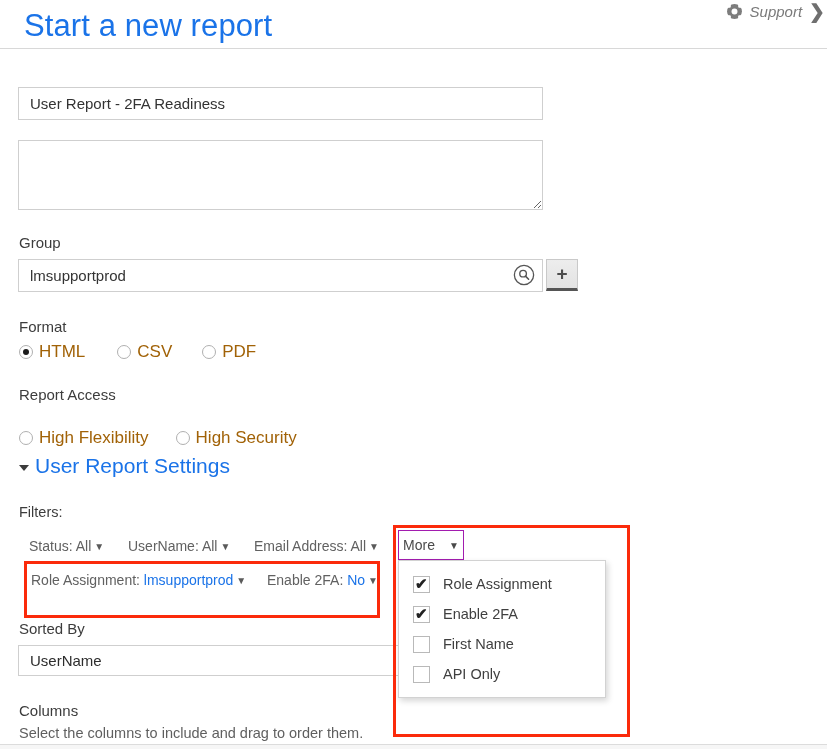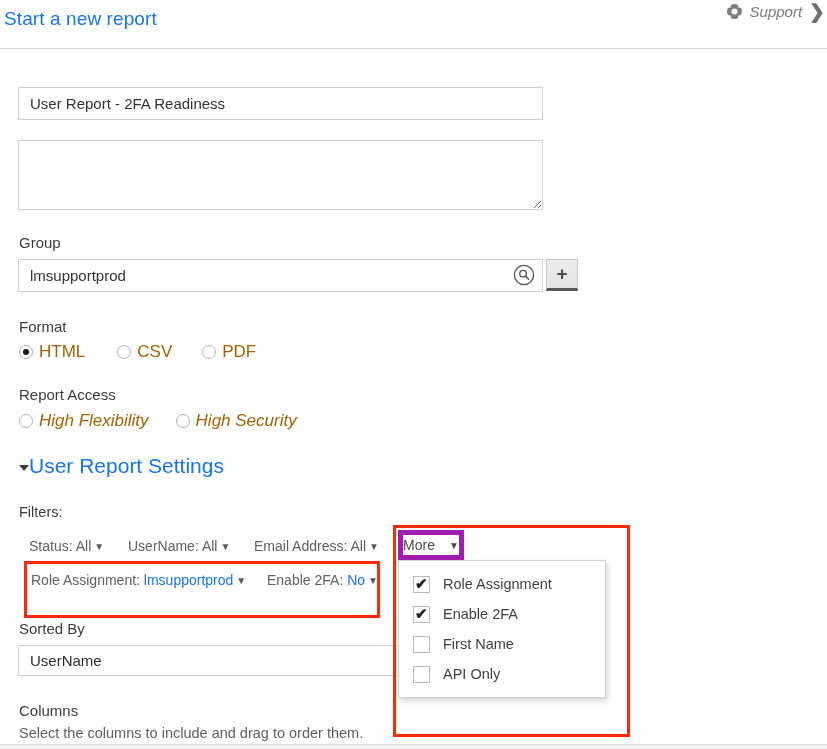--- a/index.html
+++ b/index.html
@@ -13,22 +13,22 @@
   #app {
     position: relative;
     width: 827px;
     height: 749px;
     background: #fff;
   }
 
   
   .page-title {
     position: absolute;
-    left: 4px; top: 8px;
-    font-size: 19px;
+    left: 24px; top: 8px;
+    font-size: 31px;
     color: #1a73e8;
     letter-spacing: 0.1px;
     white-space: nowrap;
   }
   .support-area {
     position: absolute;
     right: 2px; top: 2px;
     display: flex;
     align-items: center;
     gap: 7px;
@@ -133,20 +133,21 @@
     width: 6px; height: 6px;
     border-radius: 50%;
     background: #1b1b1b;
   }
 
   
   .section-head {
     position: absolute;
     display: flex;
     align-items: center;
+    gap: 6px;
     color: #1a73e8;
     font-size: 21px;
     cursor: pointer;
   }
   .caret-down-blue {
     width: 0; height: 0;
     border-left: 5px solid transparent;
     border-right: 5px solid transparent;
     border-top: 6px solid #3c3c3c;
     margin-top: 4px;
@@ -164,21 +165,21 @@
   .caret-sm {
     display: inline-block;
     font-size: 10px;
     color: #5a5a5a;
     margin-left: 3px;
     vertical-align: 1px;
   }
 
   .more-btn {
     position: absolute;
-    border: 5px solid #a21caf;
+    border: 1px solid #a21caf;
     background: #fff;
     font-size: 14px;
     color: #4a4a4a;
     display: flex;
     align-items: center;
     justify-content: center;
     gap: 14px;
     cursor: pointer;
   }
 
@@ -295,21 +296,21 @@
       <span>CSV</span>
     </label>
     <label class="radio-item">
       <span class="radio-circle"></span>
       <span>PDF</span>
     </label>
   </div>
 
   <div class="field-label" style="left:19px; top:386px;">Report Access</div>
 
-  <div class="radio-row" style="left:19px; top:411px;font-style:italic;">
+  <div class="radio-row" style="left:19px; top:428px;">
     <label class="radio-item" style="margin-right:27px;">
       <span class="radio-circle"></span>
       <span>High Flexibility</span>
     </label>
     <label class="radio-item">
       <span class="radio-circle"></span>
       <span>High Security</span>
     </label>
   </div>
 

